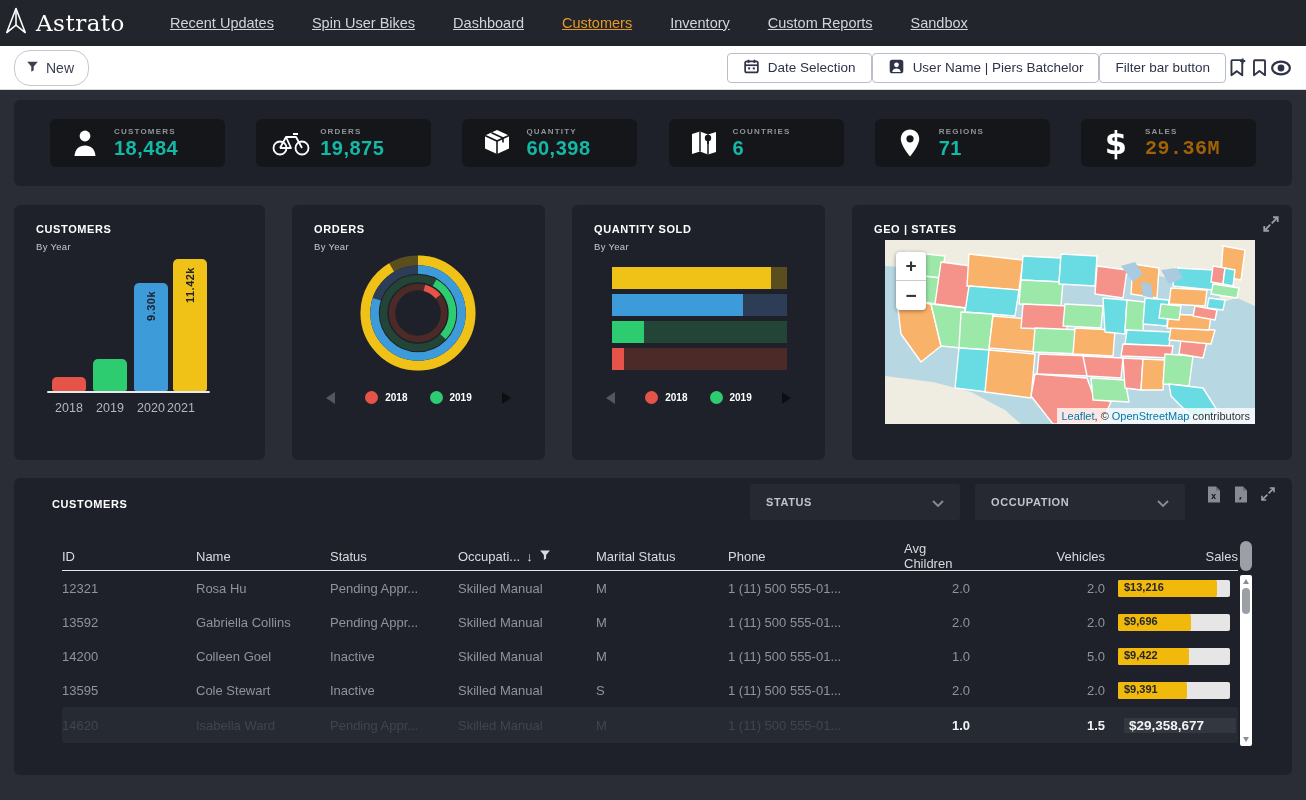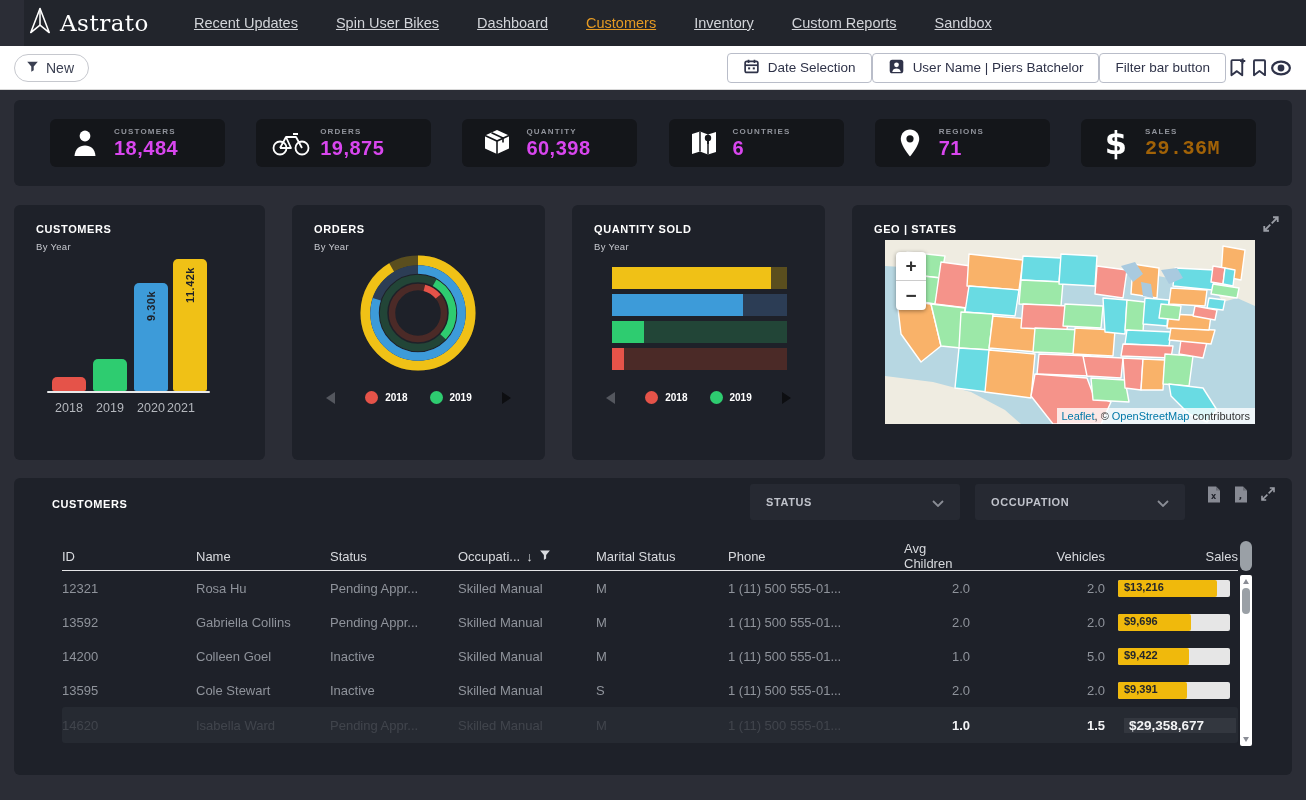--- a/index.html
+++ b/index.html
@@ -1,45 +1,45 @@
 <!DOCTYPE html>
 <html><head>
 <meta charset="utf-8">
 <style>
   * { margin:0; padding:0; box-sizing:border-box; }
   html,body { background:#2b2d36; }
   body { font-family:"Liberation Sans","DejaVu Sans",sans-serif; width:1306px; height:800px; overflow:hidden; }
   .app { width:1306px; height:800px; display:flex; flex-direction:column; }
 
   
-  .topnav { height:46px; background:#22252c; display:flex; align-items:center; padding:0 4px; flex:0 0 auto;margin-left:24px; }
+  .topnav { height:46px; background:#22252c; display:flex; align-items:center; padding:0 4px; flex:0 0 auto; }
   .logo { display:flex; align-items:center; gap:8px; margin-right:26px; }
   .logo-word { font-family:"DejaVu Serif","Liberation Serif",serif; color:#fff; font-size:23px; letter-spacing:.5px; }
   .navitems { display:flex; align-items:center; }
   .navitem { color:#d2d4d9; font-size:14.5px; padding:0 19px; line-height:46px; cursor:pointer; white-space:nowrap;text-decoration:underline; }
   .navitem.active { color:#e59a23; }
 
   
   .toolbar { height:44px; background:#ffffff; border-bottom:1px solid #d8d8d8; display:flex; align-items:center; padding:0 14px; flex:0 0 auto; }
-  .pill { display:inline-flex; align-items:center; gap:7px; border:1px solid #c6c8ce; border-radius:16px; height:28px; padding:0 14px 0 11px; color:#3a3f51; font-size:14px; background:#fff; cursor:pointer; }
+  .pill { display:inline-flex; align-items:center; gap:7px; border:1px solid #c6c8ce; border-radius:16px; height:36px; padding:0 14px 0 11px; color:#3a3f51; font-size:14px; background:#fff; cursor:pointer; }
   .tb-right { margin-left:auto; display:flex; align-items:center; }
   .tb-btn { display:inline-flex; align-items:center; gap:8px; border:1px solid #b9bdc9; border-radius:4px; height:30px; padding:0 15px; font-size:13.5px; color:#2f3349; background:#fff; cursor:pointer; white-space:nowrap; }
   .tb-icon { width:22px; height:22px; display:inline-flex; align-items:center; justify-content:center; cursor:pointer; }
 
   
   .page { flex:1; background:#2b2d36; padding:10px 14px 0 14px; }
   .panel { background:#1e2129; border-radius:6px; position:relative; }
 
   
   .kpi-strip { height:86px; margin-bottom:19px; display:flex; align-items:center; padding:0 36px; justify-content:space-between; }
   .kpi-card { width:175px; height:48px; background:#14161a; border-radius:6px; display:flex; align-items:center; padding:0 6px 0 12px; }
   .kpi-icon { width:46px; height:40px; display:flex; align-items:center; justify-content:center; flex:0 0 auto; }
   .kpi-txt { display:flex; flex-direction:column; justify-content:center; margin-left:6px; }
   .kpi-label { font-size:8px; font-weight:700; letter-spacing:1.2px; color:#90939b; }
-  .kpi-value { font-size:20px; font-weight:800; color:#d946ef; letter-spacing:.5px; margin-top:1px; }
+  .kpi-value { font-size:20px; font-weight:800; color:#14b8a6; letter-spacing:.5px; margin-top:1px; }
   .kpi-value.accent { color:#a16207;font-family:Liberation Mono, monospace; }
   .kpi-dollar { font-size:32px; font-weight:700; color:#fff; font-family:"DejaVu Sans",sans-serif; }
 
   
   .charts-row { display:flex; gap:27px; margin-bottom:18px; }
   .charts-row .panel { height:255px; }
   .p-customers { width:251px; flex:0 0 auto; }
   .p-orders { width:253px; flex:0 0 auto; }
   .p-quantity { width:253px; flex:0 0 auto; }
   .p-geo { flex:1; }

